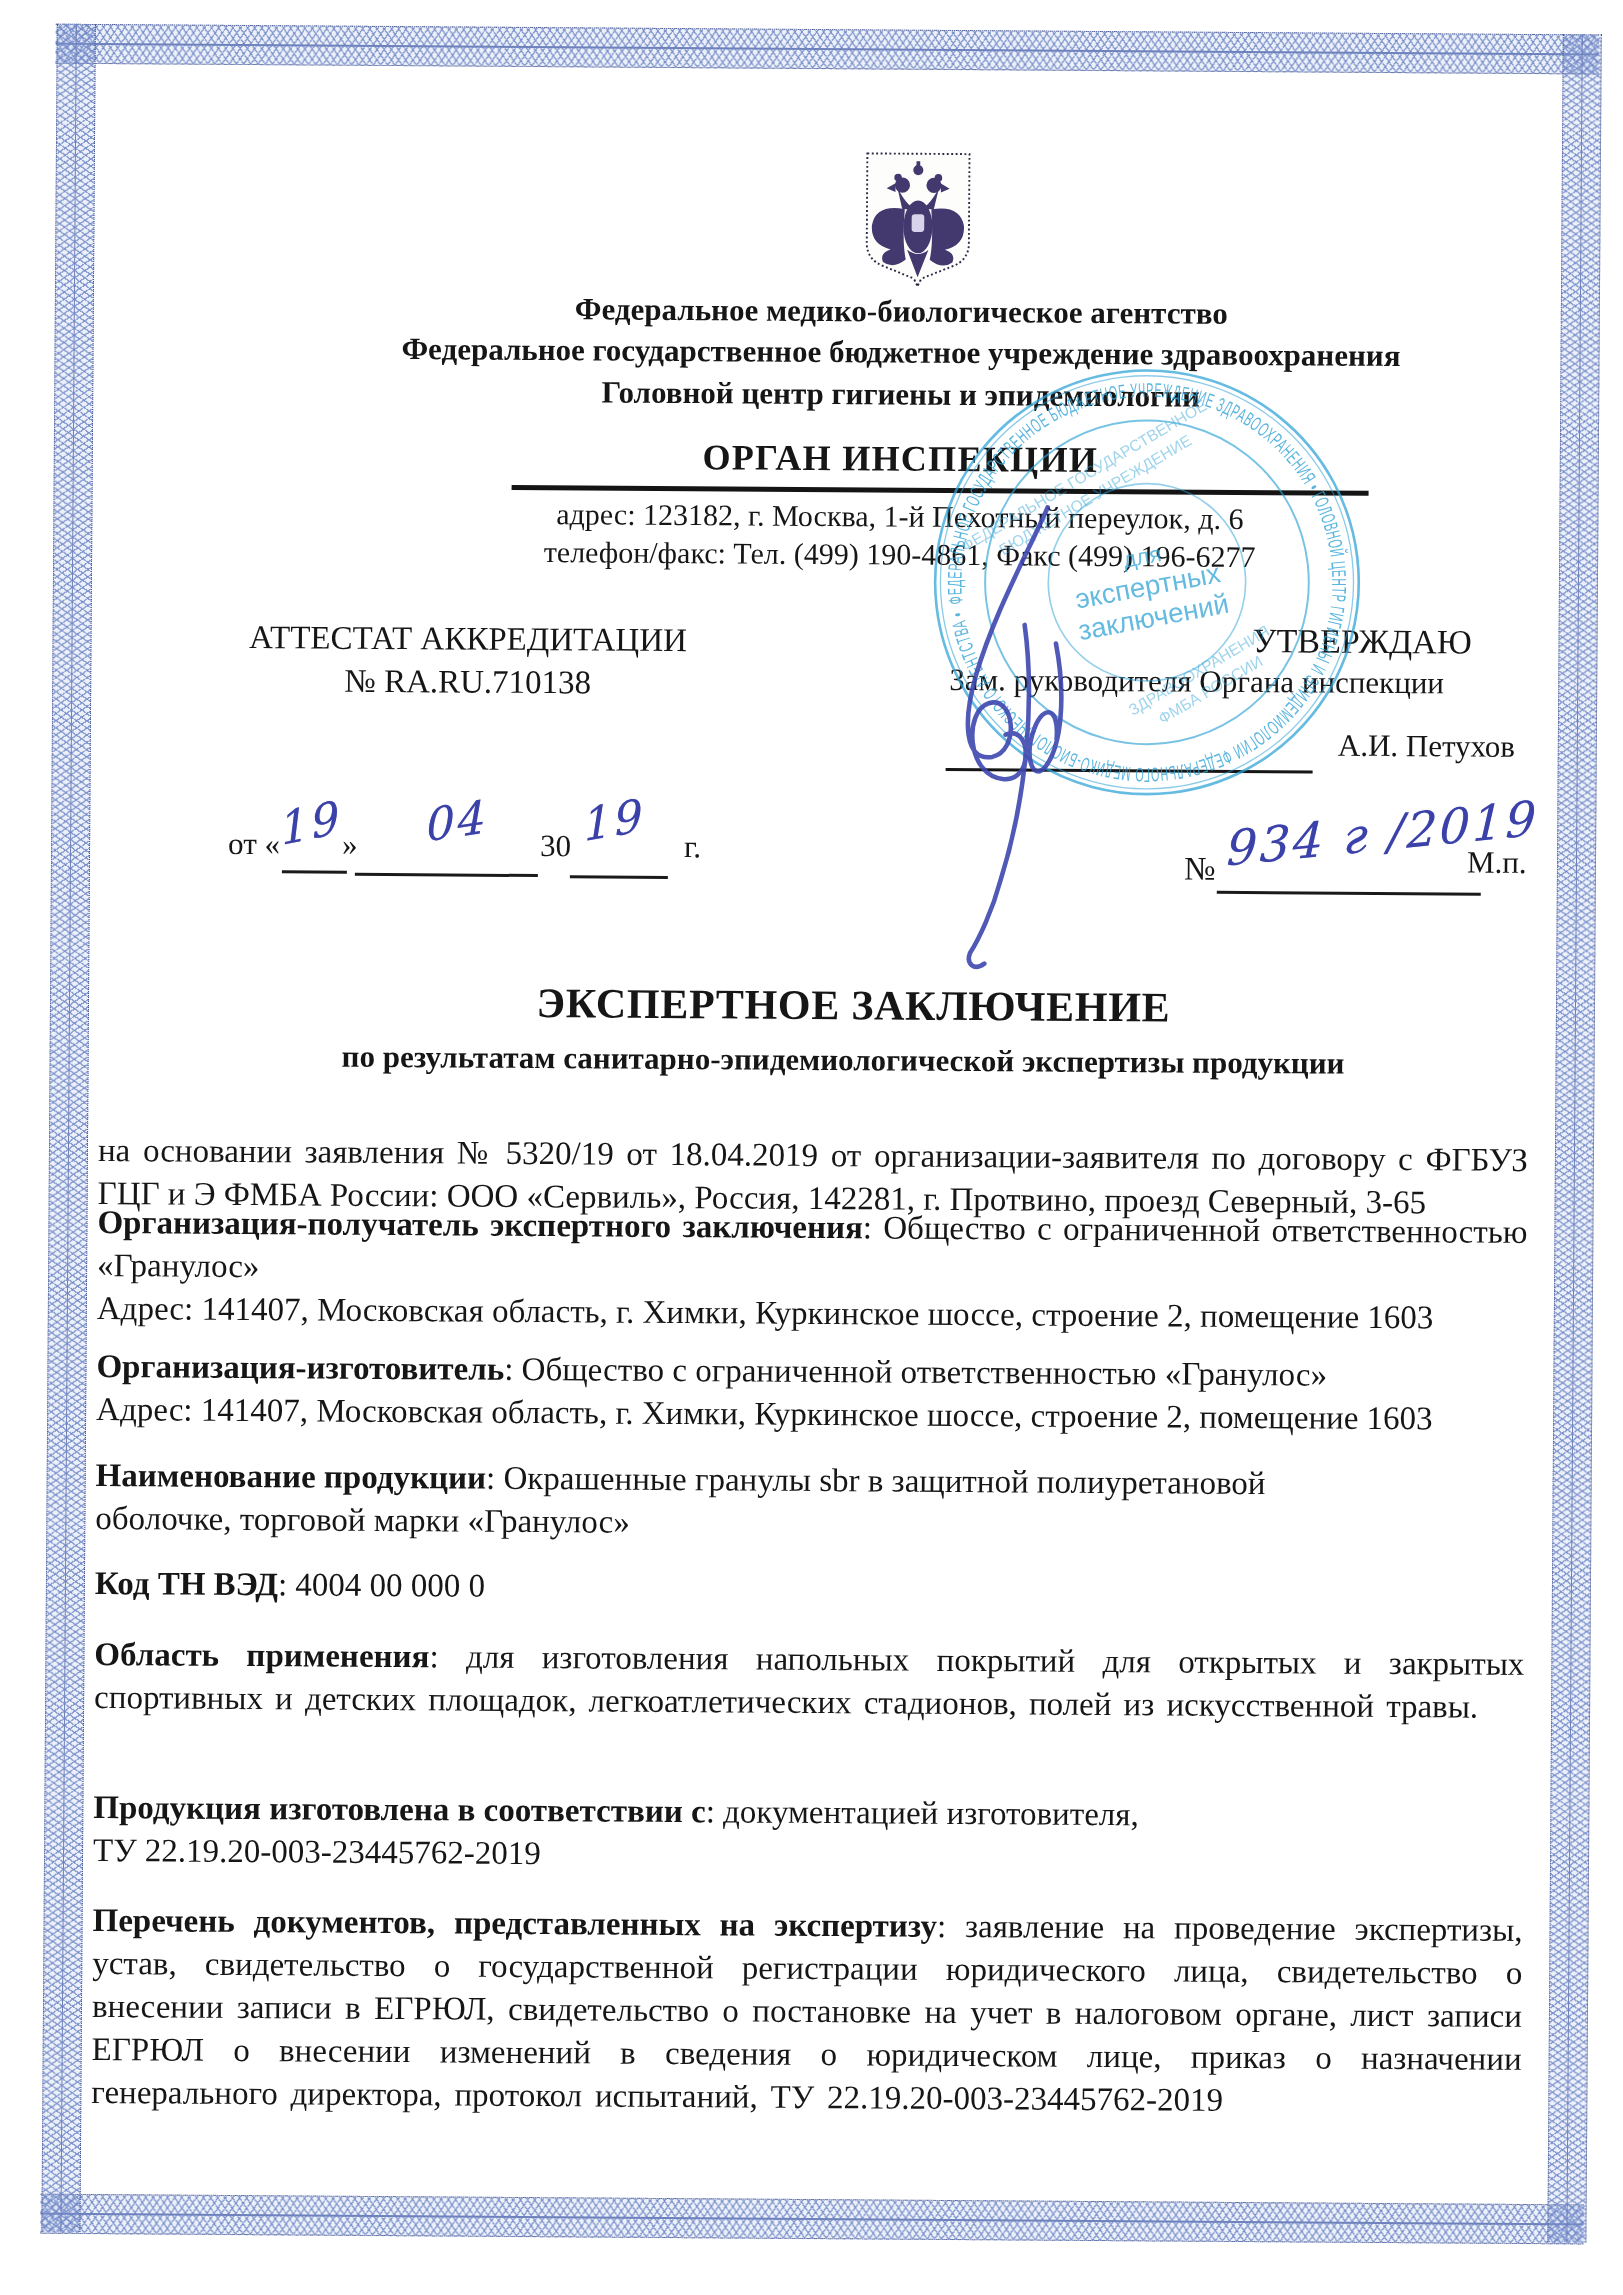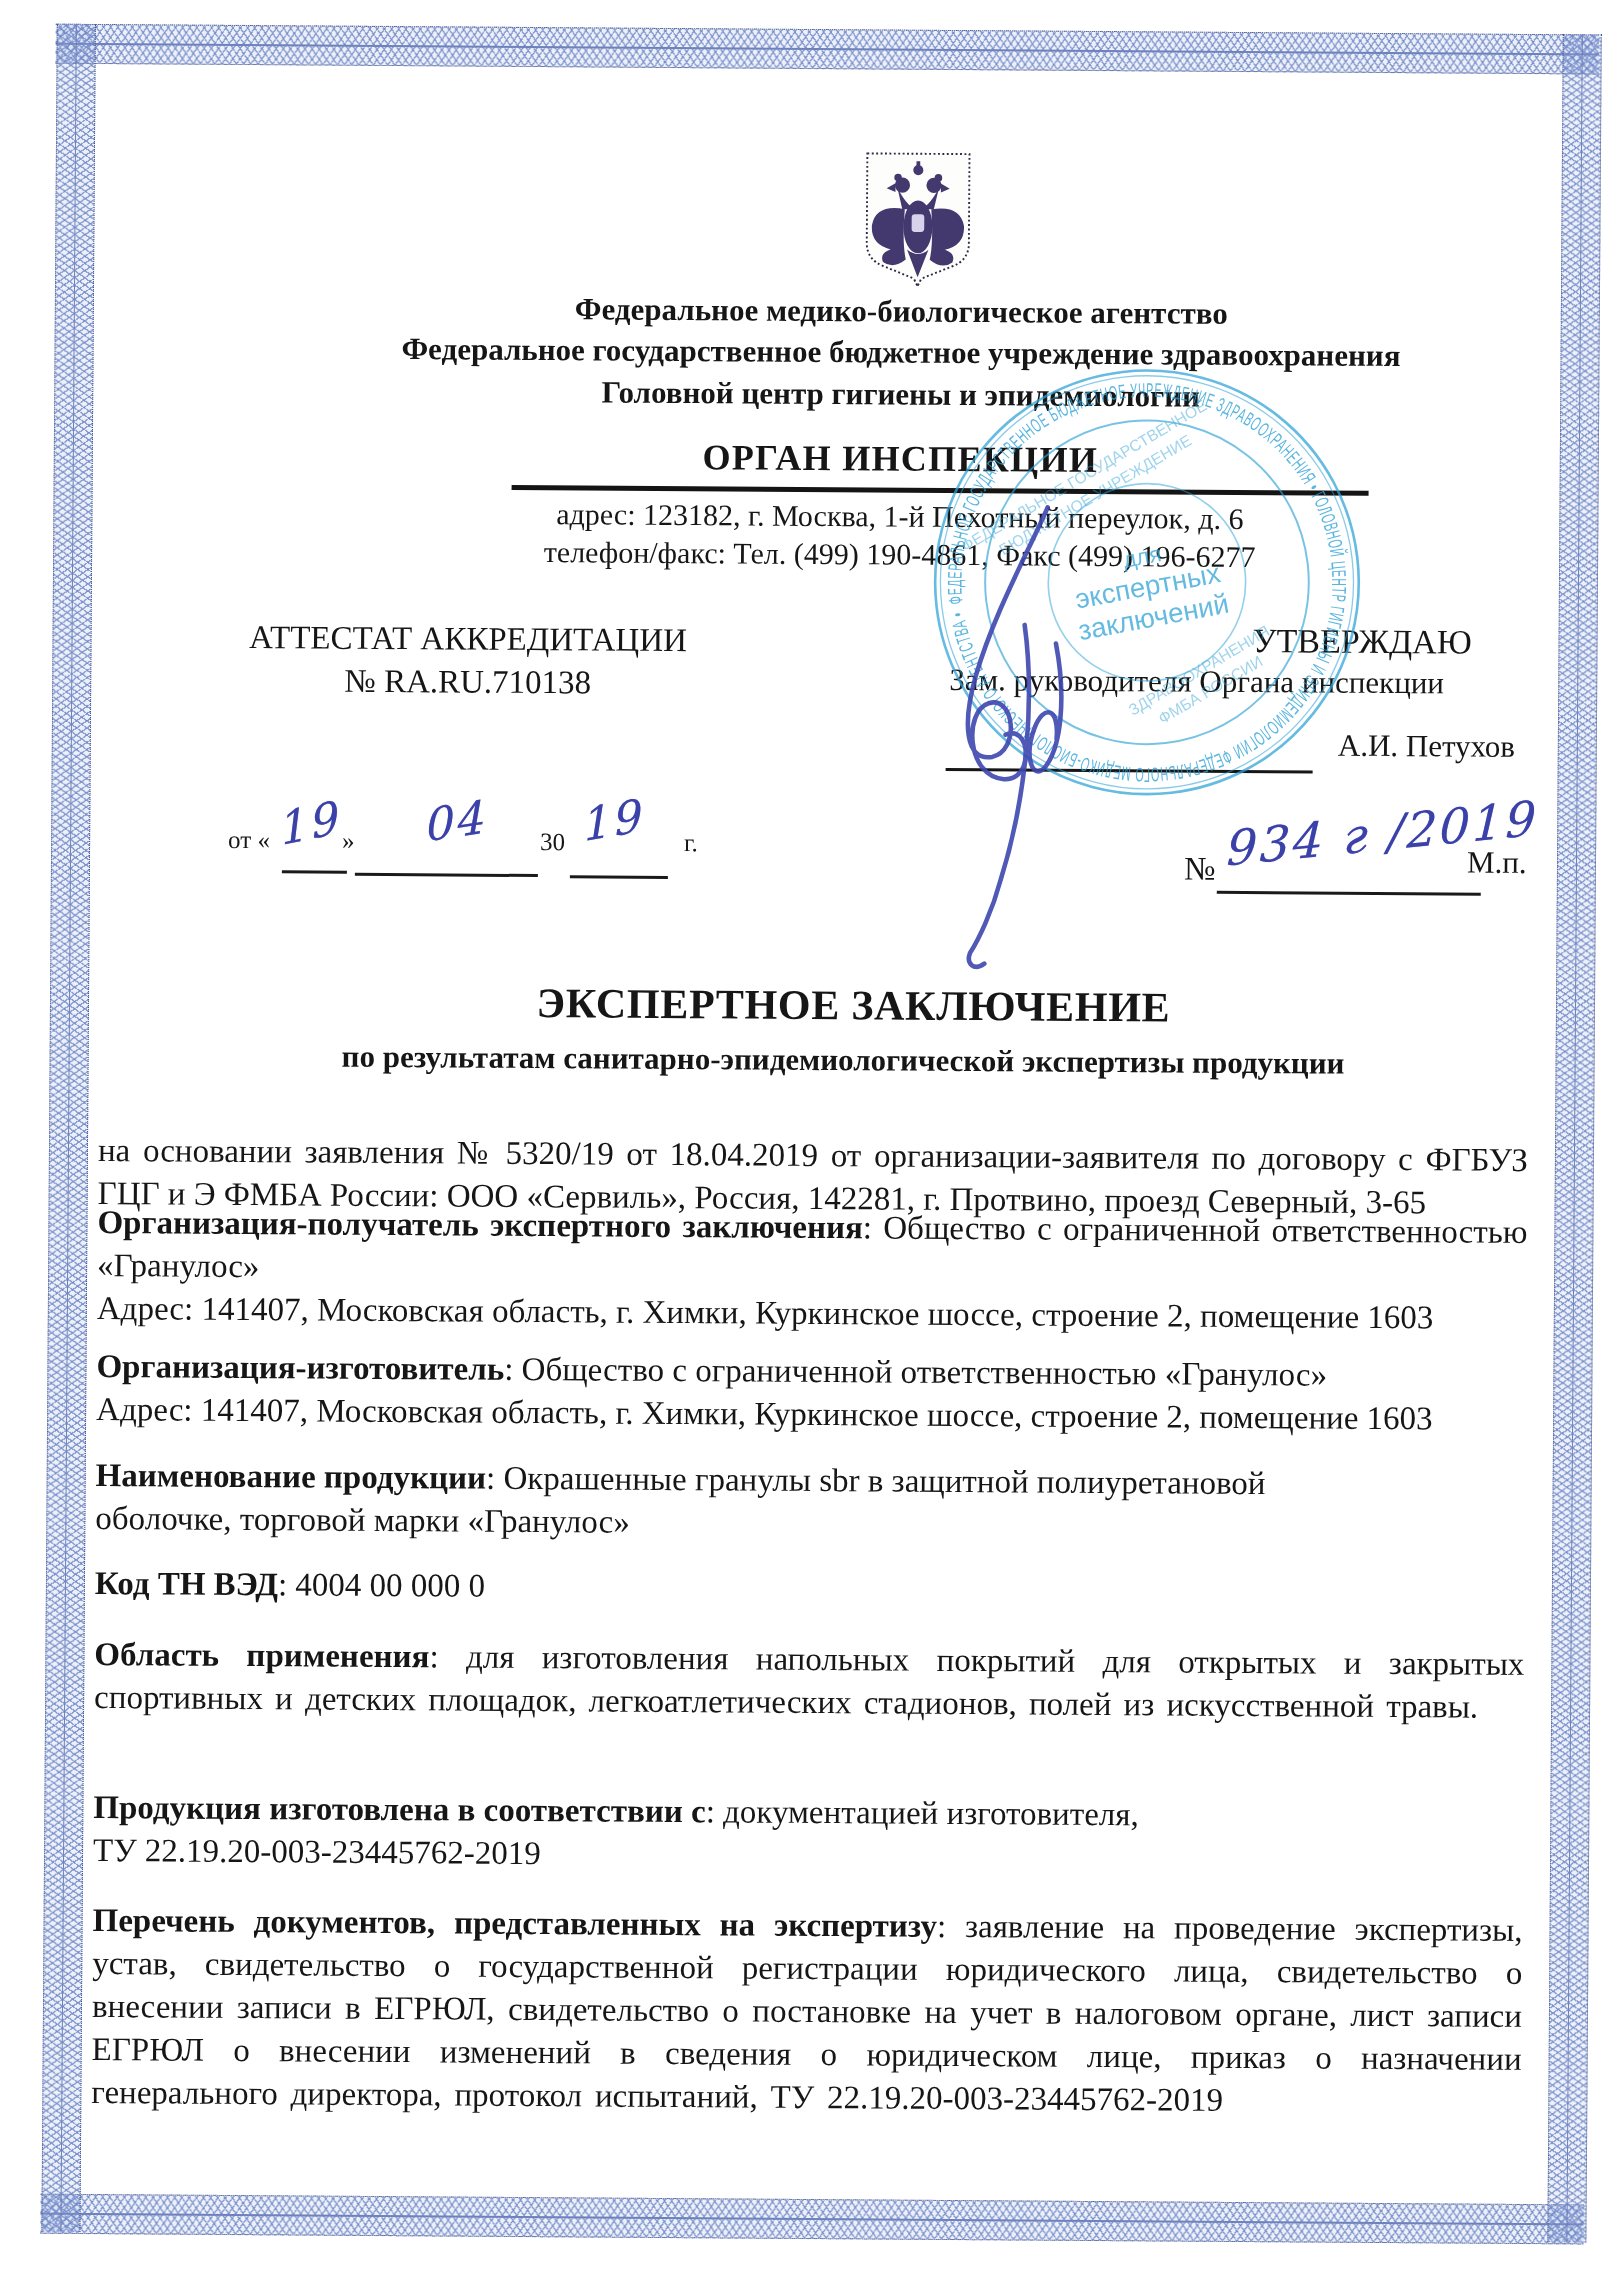--- a/index.html
+++ b/index.html
@@ -49,21 +49,21 @@
   .attestat-1{top:623px;}
   .attestat-2{top:666px;}
   .approve{position:absolute;font-size:31px;}
   .approve-word{left:1249px;top:619px;font-size:34px;}
   .approve-title{left:946px;top:661px;}
   .approve-name{left:1335px;top:724px;}
   .sign-line{position:absolute;left:943px;width:367px;top:767px;height:2.6px;background:#161616;}
   .seal-place{left:1465px;top:840px;}
 
   
-  .pr{position:absolute;font-size:25px;}
+  .pr{position:absolute;font-size:31px;}
   .blank{position:absolute;height:2.6px;background:#1a1a1a;}
   .hw{position:absolute;color:#3a41a8;font-family:"DejaVu Serif",serif;font-style:italic;
       letter-spacing:2.6px;text-shadow:0 0 0.7px rgba(58,65,168,.55);}
   .hw-day{left:278px;top:800px;font-size:45px;transform:rotate(-12deg) skewX(-8deg);}
   .hw-month{left:424px;top:797px;font-size:45px;transform:rotate(-9deg) skewX(-8deg);}
   .hw-year{left:581px;top:795px;font-size:45px;transform:rotate(-10deg) skewX(-8deg);}
   .hw-number{left:1224px;top:801px;font-size:48px;transform:rotate(-6deg) skewX(-8deg);white-space:nowrap;}
   .date-prefix{left:226px;top:830px;}
   .date-close{left:340px;top:830px;}
   .date-century{left:538px;top:830px;}

